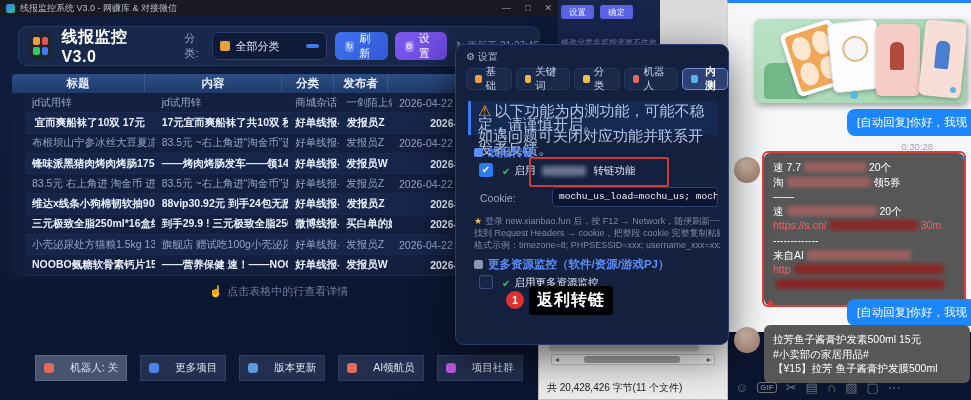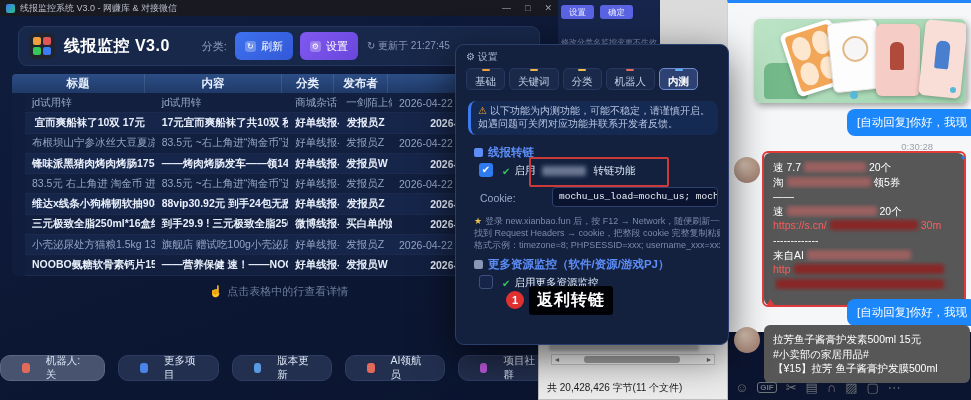--- a/index.html
+++ b/index.html
@@ -44,22 +44,22 @@
   .trow:nth-child(odd)  { background:#121f3e; }
   .trow:nth-child(even) { background:#16254a; }
   .trow div { font-size:10.5px; color:#93a5c6; padding:0 7px; white-space:nowrap; overflow:hidden; }
   .trow.b div { color:#e9f0fc; font-weight:bold;text-align:center; }
   .c1{width:133px;} .c2{width:137px;} .c3{width:52px;} .c4{width:54px;} .c5{width:158px;}
   #hint { left:12px; top:284px; width:534px; text-align:center; color:#6f7e9e; font-size:11px; }
   #hint .finger { color:#f0c040; margin-right:4px; }
 
   
   #footer-bar { left:0; top:355px; width:558px; display:flex; justify-content:center; gap:13px; }
-  .f-btn { height:26px; background:#232f4f; border:1px solid #2f3d63; border-radius:10px;
-    color:#d9e2f2; font-size:10.5px; display:flex; align-items:center; padding:0 21px; gap:16px; }
+  .f-btn { height:26px; background:#232f4f; border:1px solid #2f3d63; border-radius:0;
+    color:#d9e2f2; font-size:10.5px; display:flex; align-items:center; padding:0 8px; gap:16px; }
   .f-btn.hl { background:#47536f; border-color:#5a6784; }
   .icon-dot { width:10px; height:10px; border-radius:3px; display:inline-block; }
 
   
   #behind-panel { left:558px; top:0; width:102px; height:48px; background:#17254c; z-index:1; }
   #behind-panel .row { display:flex; gap:6px; padding:5px 3px 0 3px; }
   .bp-btn { height:14px; border-radius:3px; color:#e6e9ff; font-size:8.5px; line-height:14px;
     padding:0 8px; background:#5a63e2; }
   .bp-line { color:#7e8aab; font-size:8px; padding:18px 3px 0 3px; white-space:nowrap; overflow:hidden; }
   #gray-frag { left:660px; top:0; width:68px; height:48px; background:#dbdbdb; z-index:1; }
@@ -74,25 +74,25 @@
   #hscroll .thumb { height:7px; background:#a5a5a5; border-radius:3px; width:96px; margin-left:22px; }
   #file-status { position:absolute; left:8px; bottom:4px; color:#222; font-size:10px; }
 
   
   #dialog { left:455px; top:44px; width:274px; height:301px; background:#13213f;
     border:1px solid #2b3d6d; border-radius:9px; box-shadow:0 12px 40px rgba(0,0,0,.6); z-index:30; }
   #dlg-title { position:absolute; left:10px; top:5px; color:#a9b5d0; font-size:10px; }
   #tabs { position:absolute; left:10px; top:23px; display:flex; gap:4px; }
   .tab { height:22px; background:#1a2949; border:1px solid #263push66; border-radius:5px;
     display:flex; align-items:center; gap:4px; padding:0 8px; color:#c3cfe8; font-size:10.5px;
-    border:1px solid #27375f;flex-direction:column; }
+    border:1px solid #27375f; }
   .tab.active { background:#2d4173; border-color:#6d8bd2; color:#fff; font-weight:bold;text-align:center; }
   .tab-ico { width:8px; height:8px; border-radius:2px; }
   #warnbox { position:absolute; left:12px; top:56px; width:250px; height:34px; background:#152a52;
-    border-left:3px solid #3e7bf0; border-radius:8px; padding:4px 7px; color:#b7c4e2; font-size:10px;
+    border-left:3px solid #3e7bf0; border-radius:1px; padding:4px 7px; color:#b7c4e2; font-size:15px;
     line-height:12.5px; }
   #warnbox .w-ico { color:#f0a020; margin-right:3px; }
   .section-h { position:absolute; color:#5d8ef8; font-size:11.5px; font-weight:bold;
     display:flex; align-items:center; gap:5px; }
   .sec-ico { width:9px; height:9px; border-radius:2px; background:#5d8ef8; display:inline-block; }
   .chk { position:absolute; width:14px; height:14px; border-radius:3px; }
   .chk.on { background:#2e7bf0; color:#fff; font-size:10px; text-align:center; line-height:14px; }
   .chk.off { background:#16244a; border:1px solid #3c4f80; }
   .chk-label { position:absolute; color:#dfe7f5; font-size:10.5px; display:flex; align-items:center; gap:4px; }
   .green-check { color:#35c759; font-size:10px; }
@@ -174,20 +174,25 @@
 
   <div id="header-card" class="abs">
     <div id="logo">
       <i style="background:#f0a13d"></i>
         <i style="background:#e05555"></i>
       <i style="background:#35c759"></i>
         <i style="background:#3d7bf0"></i>
     </div>
     <div id="app-title">线报监控 V3.0</div>
     <span class="cat-label">分类:</span>
+    <div id="cat-select">
+      <span class="book"></span>
+      <span>全部分类</span>
+      <span class="blue-dash"></span>
+    </div>
     <div id="refresh-btn" class="hd-btn">
       <span class="mini">↻</span>
       <span>刷新</span>
     </div>
     <div id="settings-btn" class="hd-btn">
       <span class="mini">⚙</span>
       <span>设置</span>
     </div>
     <div id="updated-at">↻ 更新于 21:27:45</div>
   </div>

